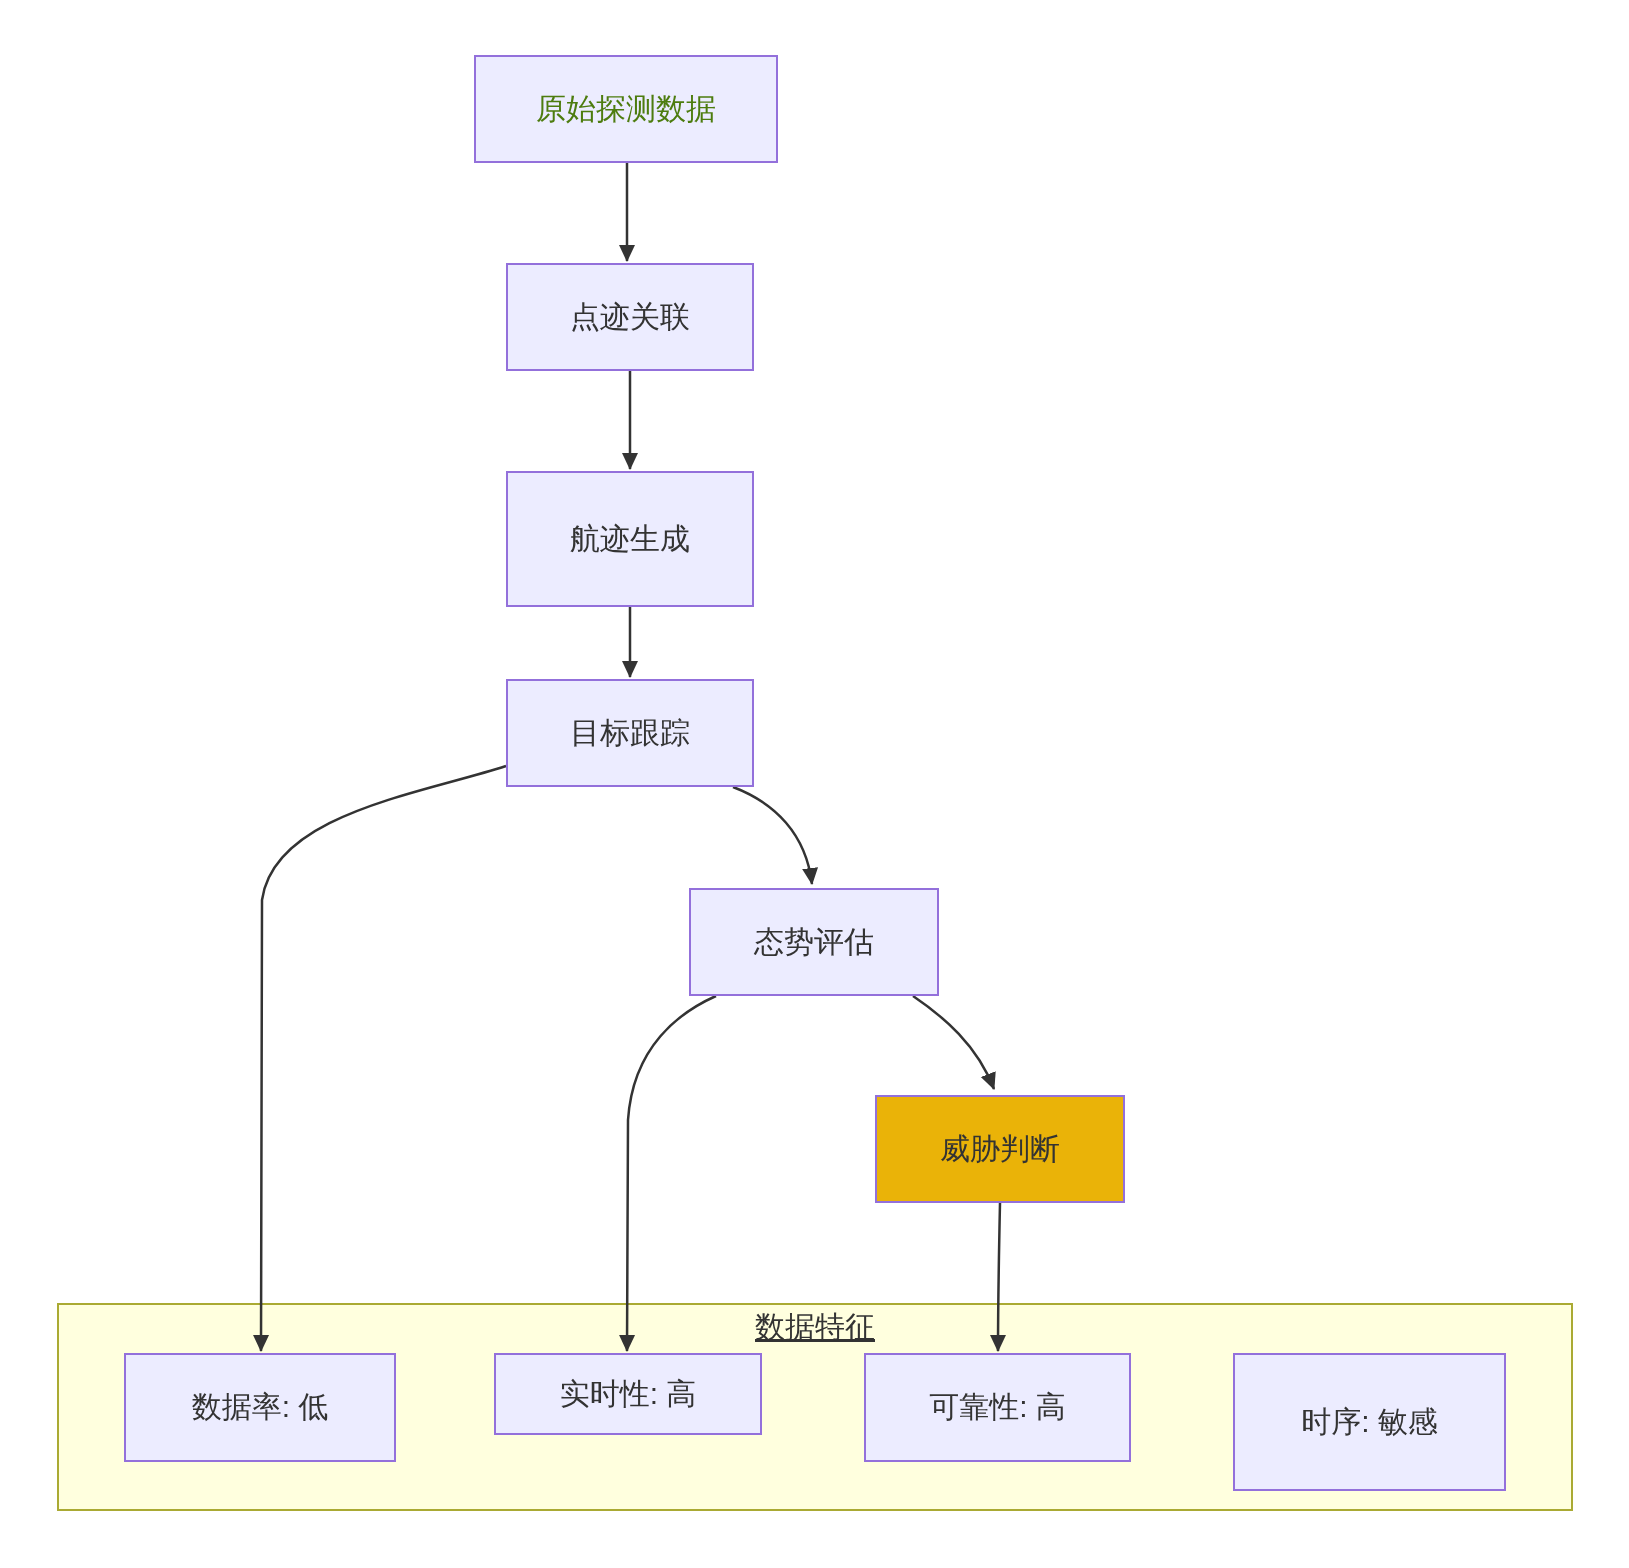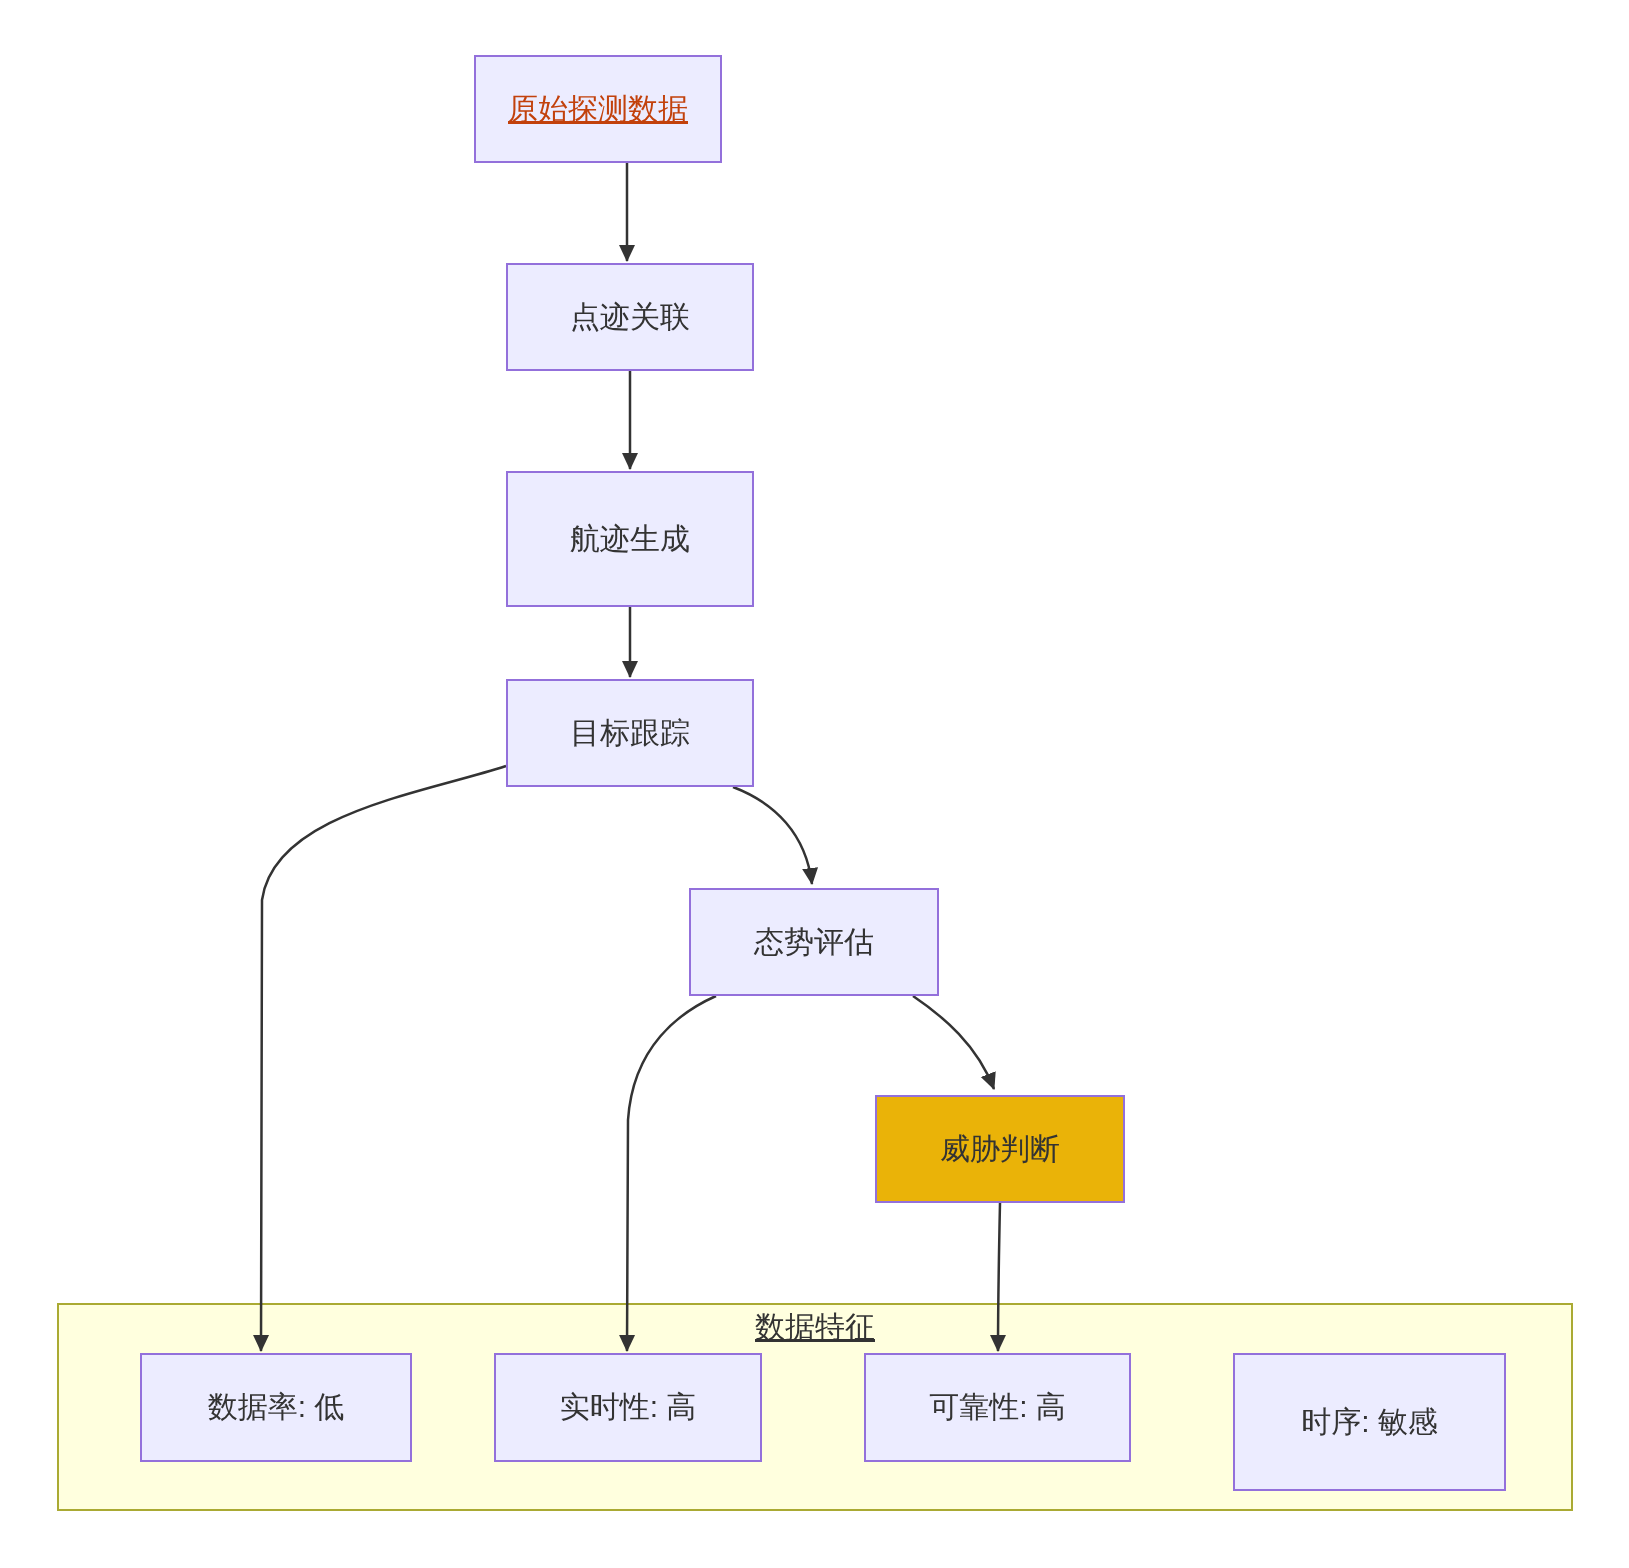--- a/index.html
+++ b/index.html
@@ -72,42 +72,42 @@
       <path d="M733,787 C775,803 806,834 812,884" fill="none" stroke="#333333" stroke-width="2.5" marker-end="url(#arrowhead)"></path>
       <path d="M716,996 C680,1012 633,1046 628,1120 L627,1351" fill="none" stroke="#333333" stroke-width="2.5" marker-end="url(#arrowhead)"></path>
       <path d="M913,996 C944,1017 977,1045 994,1089" fill="none" stroke="#333333" stroke-width="2.5" marker-end="url(#arrowhead)"></path>
       <path d="M1000,1203 C999,1250 998,1300 998,1351" fill="none" stroke="#333333" stroke-width="2.5" marker-end="url(#arrowhead)"></path>
     </svg>
   <div>
       <div class="cluster" style="left: 57px; top: 1303px; width: 1516px; height: 208px; background: rgb(255, 255, 222); border-color: rgb(170, 170, 51);"></div>
       <div class="cluster-label" style="left: 815px; top: 1309px; color: rgb(51, 51, 51); text-decoration: underline;">数据特征</div>
     </div>
   <div>
-      <div class="node" style="left: 474px; top: 55px; width: 248px; height: 108px; background: rgb(236, 236, 255); border-color: rgb(147, 112, 219); color: #c2410c; text-decoration: underline;">
+      <div class="node" style="left: 474px; top: 55px; width: 304px; height: 108px; background: rgb(236, 236, 255); border-color: rgb(147, 112, 219); color: #4d7c0f;">
         <span class="node-label">原始探测数据</span>
       </div>
       <div class="node" style="left: 506px; top: 263px; width: 248px; height: 108px; background: rgb(236, 236, 255); border-color: rgb(147, 112, 219); color: rgb(51, 51, 51);">
         <span class="node-label">点迹关联</span>
       </div>
       <div class="node" style="left: 506px; top: 471px; width: 248px; height: 136px; background: rgb(236, 236, 255); border-color: rgb(147, 112, 219); color: rgb(51, 51, 51);">
         <span class="node-label">航迹生成</span>
       </div>
       <div class="node" style="left: 506px; top: 679px; width: 248px; height: 108px; background: rgb(236, 236, 255); border-color: rgb(147, 112, 219); color: rgb(51, 51, 51);">
         <span class="node-label">目标跟踪</span>
       </div>
       <div class="node" style="left: 689px; top: 888px; width: 250px; height: 108px; background: rgb(236, 236, 255); border-color: rgb(147, 112, 219); color: rgb(51, 51, 51);">
         <span class="node-label">态势评估</span>
       </div>
       <div class="node" style="left: 875px; top: 1095px; width: 250px; height: 108px; background: #eab308; border-color: rgb(147, 112, 219); color: rgb(51, 51, 51);">
         <span class="node-label">威胁判断</span>
       </div>
-      <div class="node" style="left: 140px; top: 1353px; width: 272px; height: 109px; background: rgb(236, 236, 255); border-color: rgb(147, 112, 219); color: rgb(51, 51, 51);">
+      <div class="node" style="left: 124px; top: 1353px; width: 272px; height: 109px; background: rgb(236, 236, 255); border-color: rgb(147, 112, 219); color: rgb(51, 51, 51);">
         <span class="node-label">数据率: 低</span>
       </div>
-      <div class="node" style="left: 494px; top: 1353px; width: 268px; height: 109px; background: rgb(236, 236, 255); border-color: rgb(147, 112, 219); color: rgb(51, 51, 51); justify-content: center;">
+      <div class="node" style="left: 494px; top: 1353px; width: 268px; height: 82px; background: rgb(236, 236, 255); border-color: rgb(147, 112, 219); color: rgb(51, 51, 51); justify-content: center;">
         <span class="node-label">实时性: 高</span>
       </div>
       <div class="node" style="left: 864px; top: 1353px; width: 267px; height: 109px; background: rgb(236, 236, 255); border-color: rgb(147, 112, 219); color: rgb(51, 51, 51);">
         <span class="node-label">可靠性: 高</span>
       </div>
       <div class="node" style="left: 1233px; top: 1353px; width: 273px; height: 138px; background: rgb(236, 236, 255); border-color: rgb(147, 112, 219); color: rgb(51, 51, 51);">
         <span class="node-label">时序: 敏感</span>
       </div>
     </div>
 </div>

